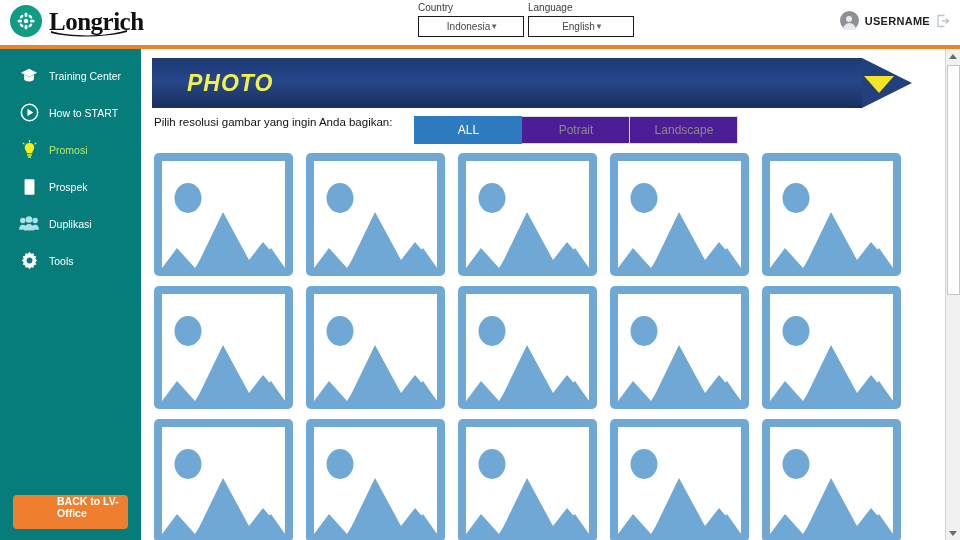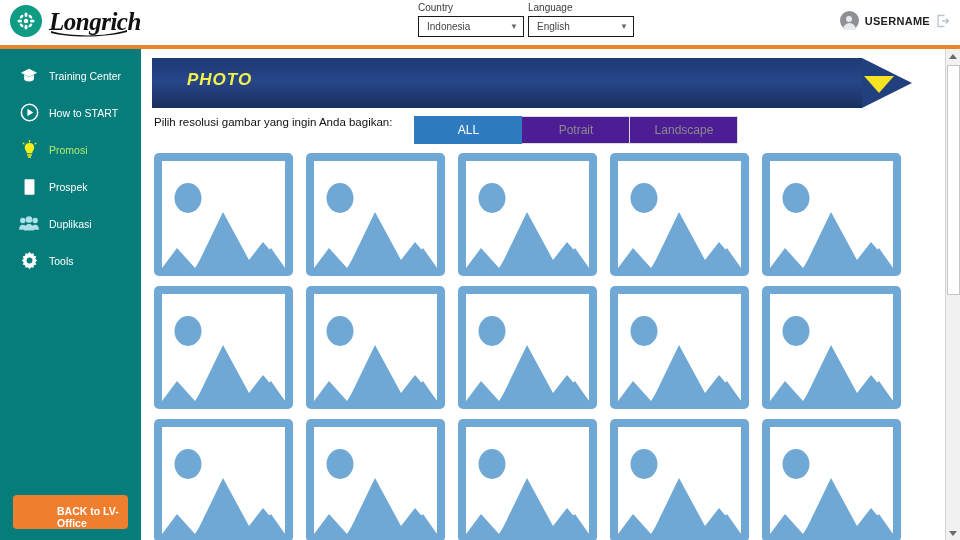--- a/index.html
+++ b/index.html
@@ -36,21 +36,20 @@
     width: 32px; height: 32px;
     border-radius: 50%;
     background: #0f9b84;
     display: flex;
     align-items: center;
     justify-content: center;
     flex: none;
   }
   .logo-text {
     font-family: "Liberation Serif", serif;
-    font-style: italic;
     font-weight: bold;
     font-size: 25px;
     color: #111111;
     letter-spacing: -0.5px;
     line-height: 1;
     position: relative;
   }
   .logo-swoosh {
     position: absolute;
     left: 2px; bottom: -3px;
@@ -71,21 +70,21 @@
     display: block;
     line-height: 12px;
   }
   .selector-box {
     width: 106px;
     height: 21px;
     border: 1px solid #1a1a1a;
     background: #ffffff;
     display: flex;
     align-items: center;
-    justify-content: space-between;
+    justify-content: center;
     padding: 0 5px 0 8px;
     box-sizing: border-box;
   }
   .selector-value {
     font-size: 10px;
     color: #444444;
   }
   .chevron {
     font-size: 8px;
     color: #666666;
@@ -173,21 +172,21 @@
   }
   .nav-item.active .nav-label { color: #b6e86a; }
 
   .back-button {
     position: absolute;
     left: 13px; top: 446px;
     width: 115px; height: 34px;
     background: #ef7e2e;
     border-radius: 4px;
     display: flex;
-    align-items: flex-end;
+    align-items: flex-start;
     justify-content: center;
     color: #ffffff;
     font-size: 10.5px;
     font-weight: bold;
     cursor: pointer;
     box-sizing: border-box;
     padding-left: 44px;
   }
 
   
@@ -214,21 +213,21 @@
     position: absolute;
     left: 710px; top: 0;
     width: 0; height: 0;
     border-top: 25px solid transparent;
     border-bottom: 25px solid transparent;
     border-left: 50px solid #22407e;
   }
   .banner-title {
     position: absolute;
     left: 35px; top: 12px;
-    font-size: 17px;
+    font-size: 23px;
     font-style: italic;
     font-weight: bold;
     color: #f2f24a;
     letter-spacing: 1px;
     font-family: "Liberation Sans", sans-serif;
   }
   .banner-caret {
     position: absolute;
     left: 712px; top: 18px;
     width: 0; height: 0;

